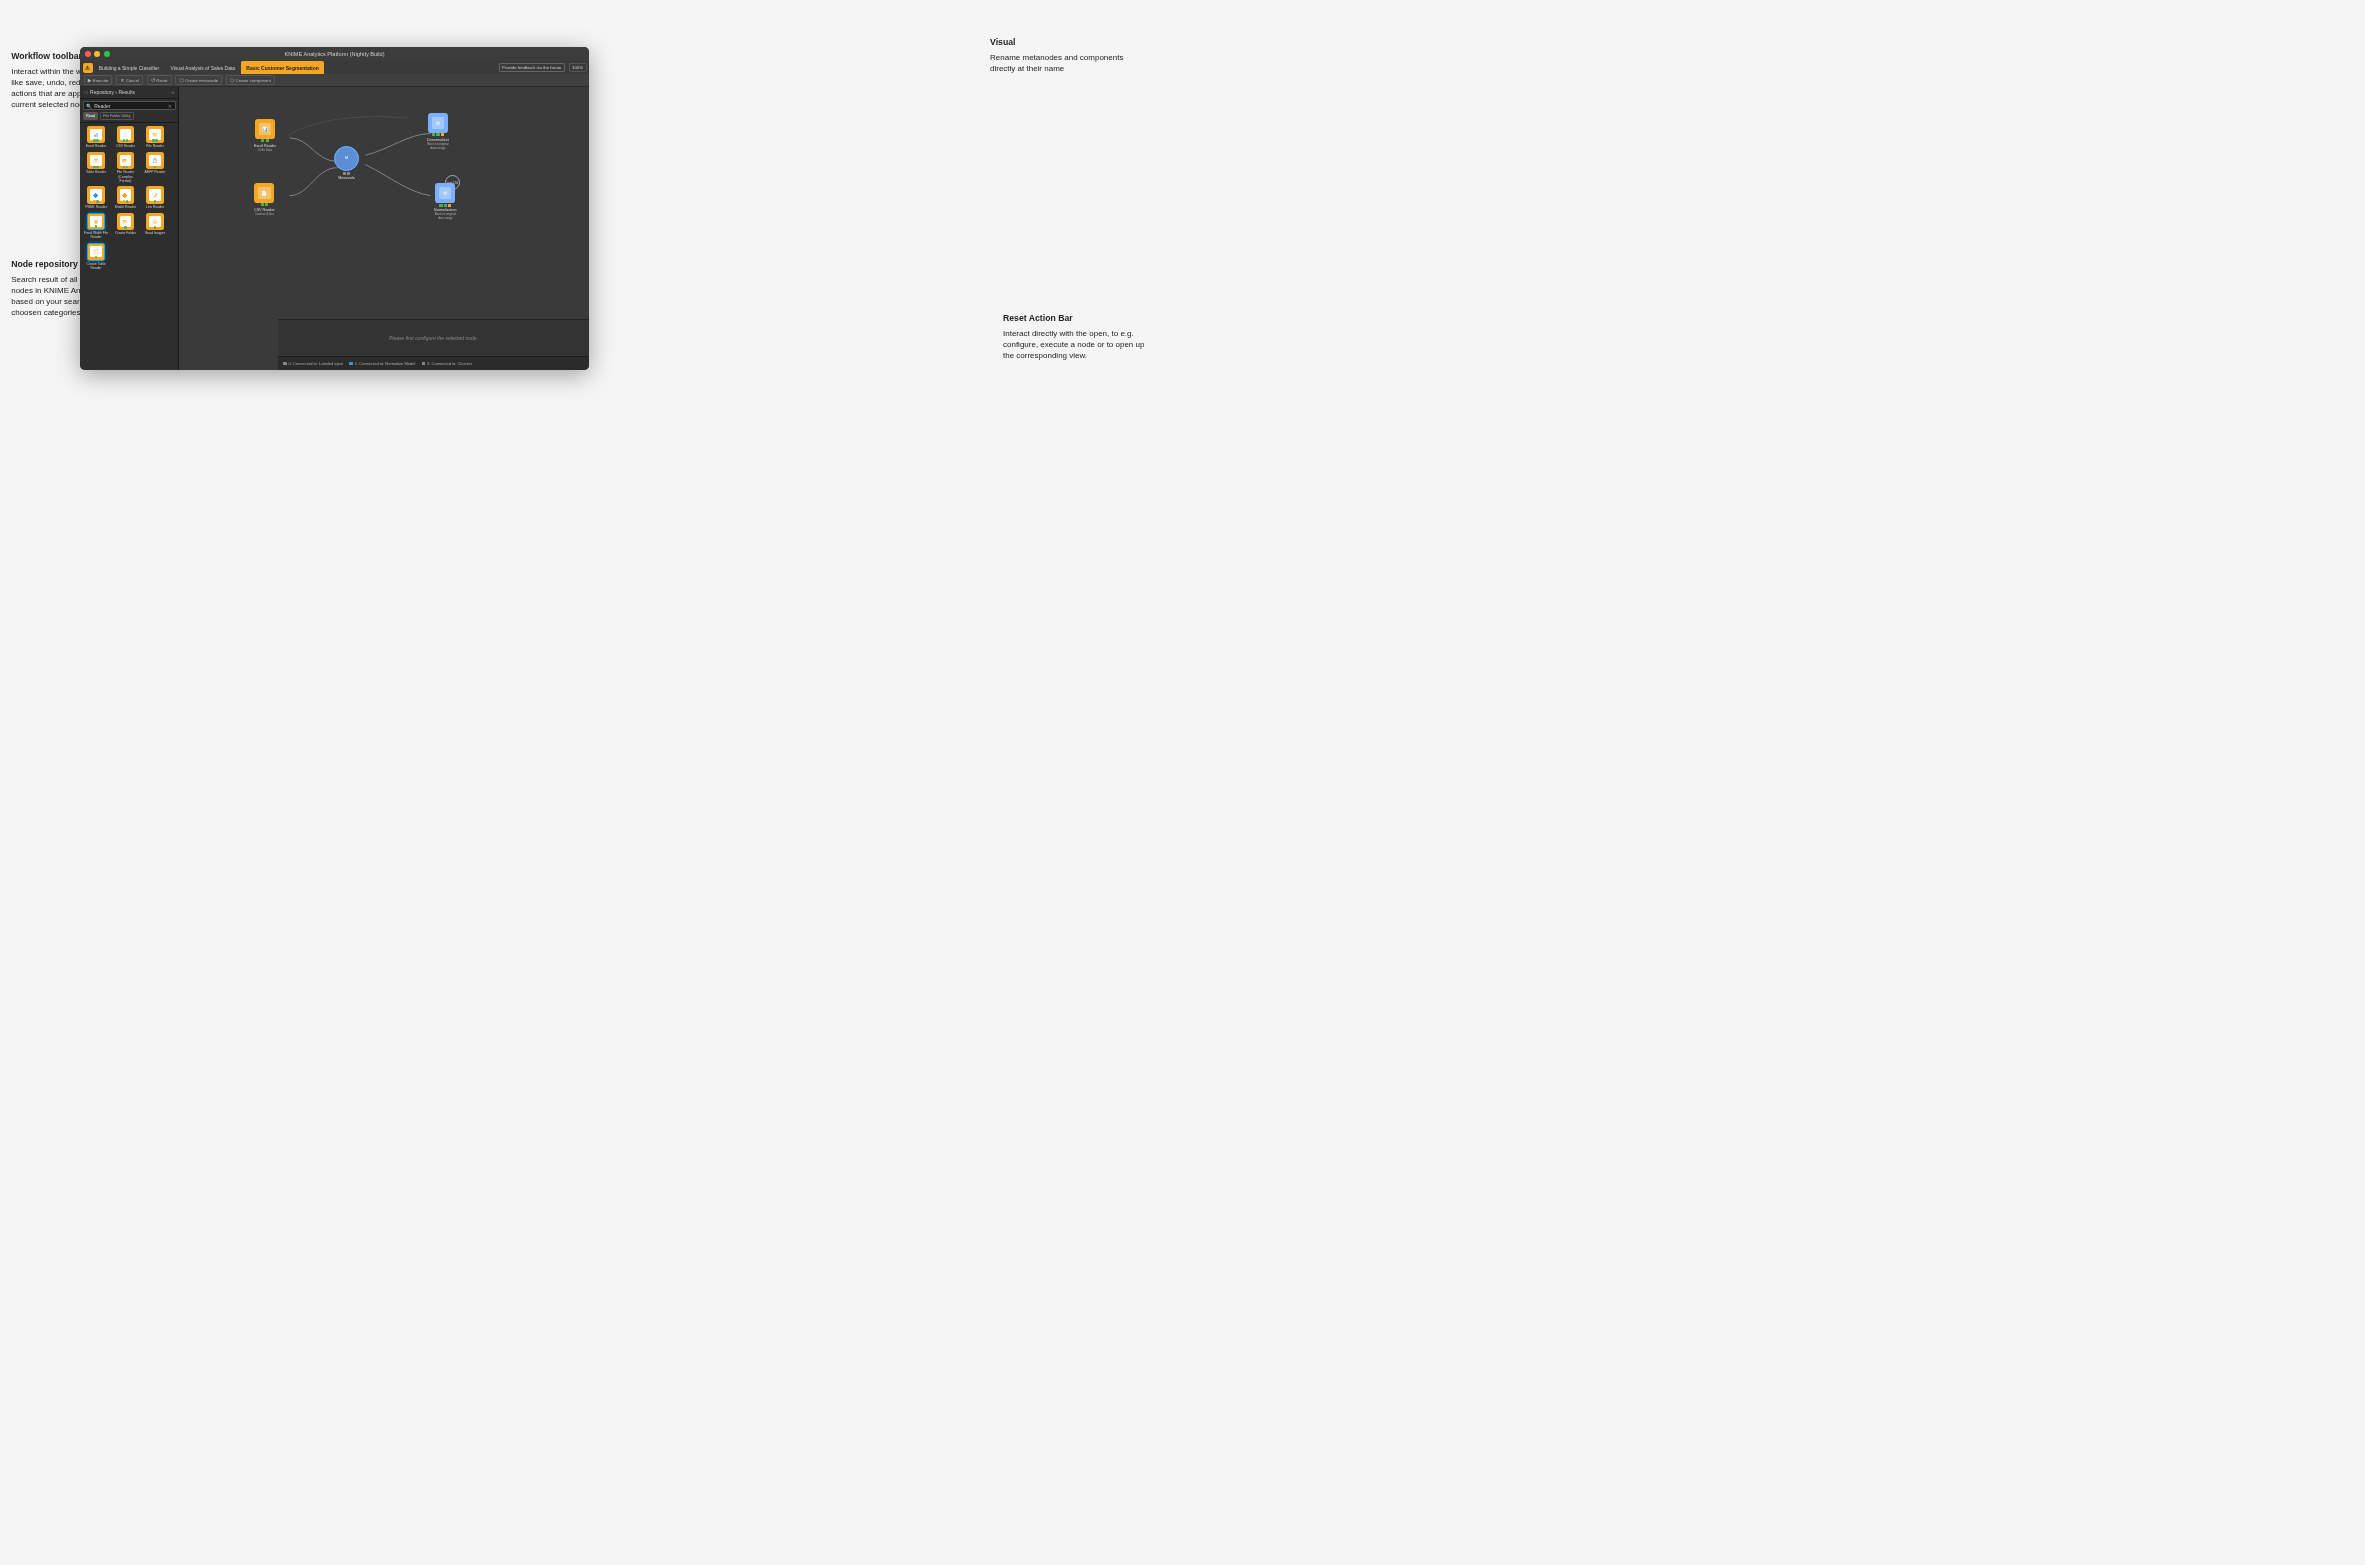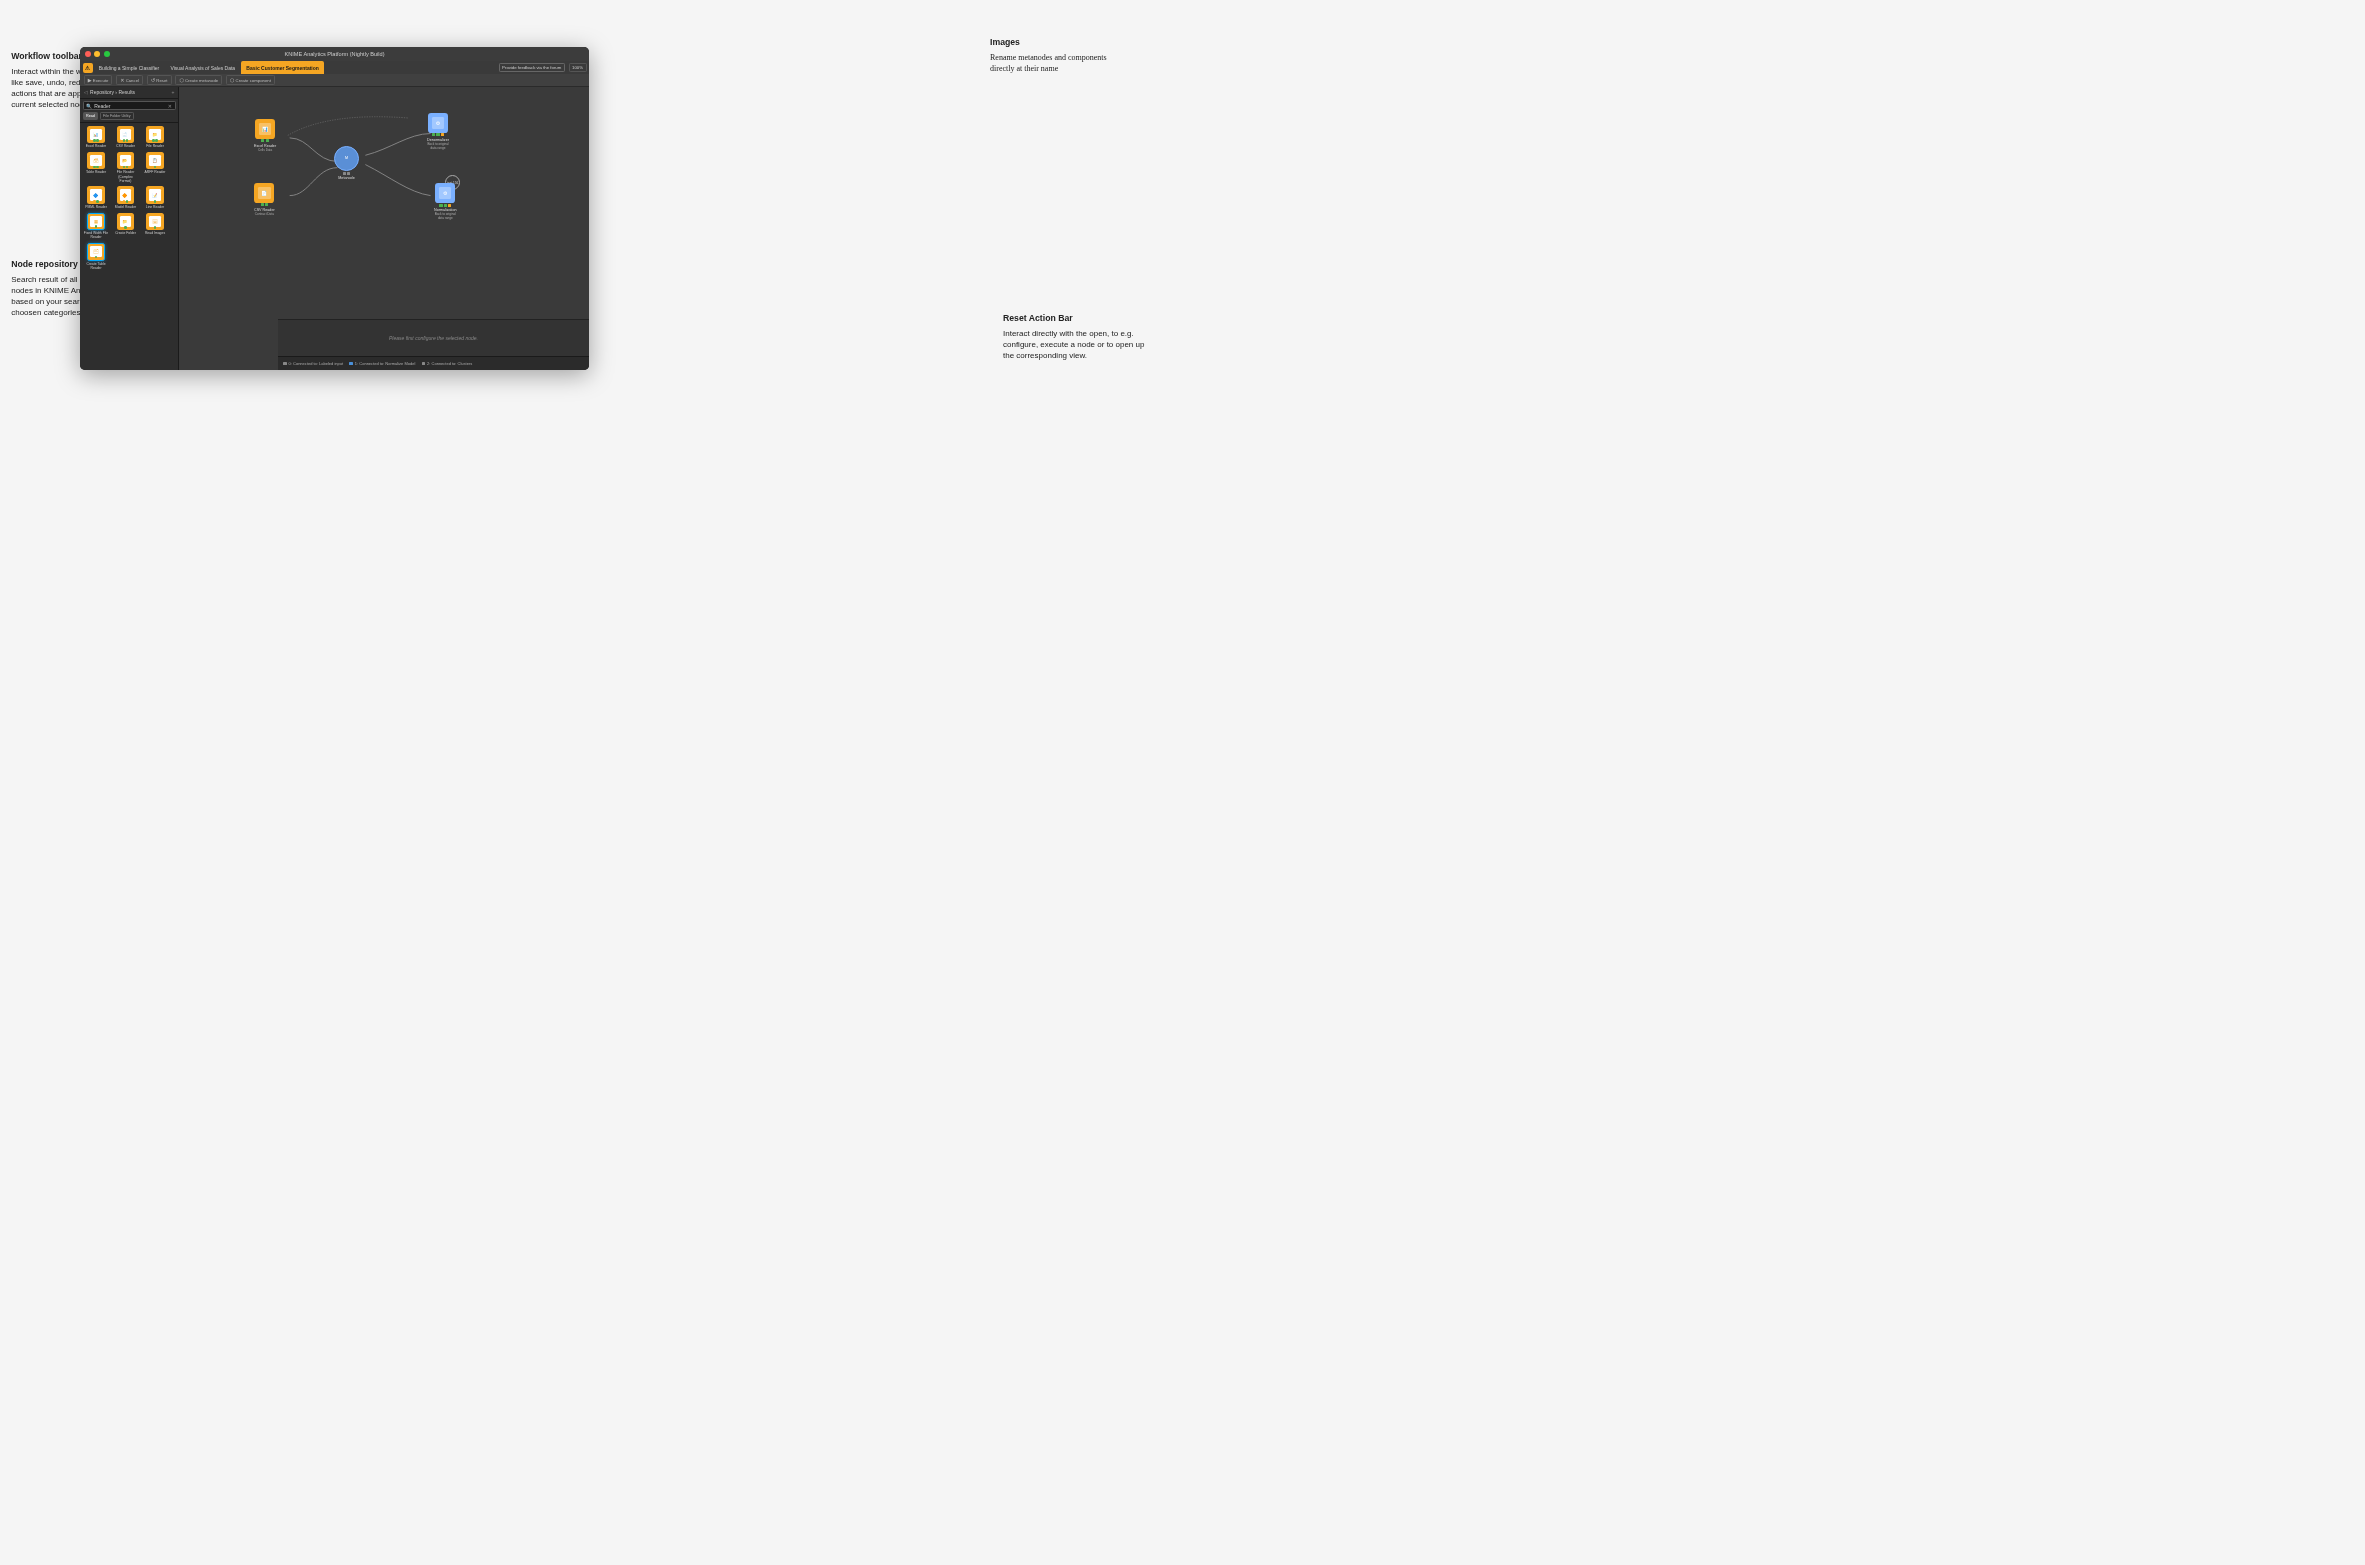--- a/index.html
+++ b/index.html
@@ -438,22 +438,22 @@
   <span class="bold-title">Workflow toolbar</span>
   <span class="desc">Interact within the whole workflow like save, undo, redo or with actions that are applicable for the current selected nodes</span>
 </div>
 
 <div class="annotation-label" style="left: 11.2px; top: 258px;">
   <span class="bold-title">Node repository result</span>
   <span class="desc">Search result of all available nodes in KNIME Analytics Platform based on your search term an choosen categories.</span>
 </div>
 
 <div class="annotation-label" style="right: 50px; top: 36px;">
-  <span class="bold-title">Images</span>
-  <span class="desc" style="max-width:143px;font-family:Liberation Serif, serif;">Rename metanodes and components directly at their name</span>
+  <span class="bold-title">Visual</span>
+  <span class="desc" style="max-width:143px;">Rename metanodes and components directly at their name</span>
 </div>
 
 <div class="annotation-label" style="right: 37px; top: 312px;">
   <span class="bold-title">Reset Action Bar</span>
   <span class="desc" style="max-width:143px;">Interact directly with the open, to e.g. configure, execute a node or to open up the corresponding view.</span>
 </div>
 
 <div class="app-window">
 
   <div class="title-bar">

